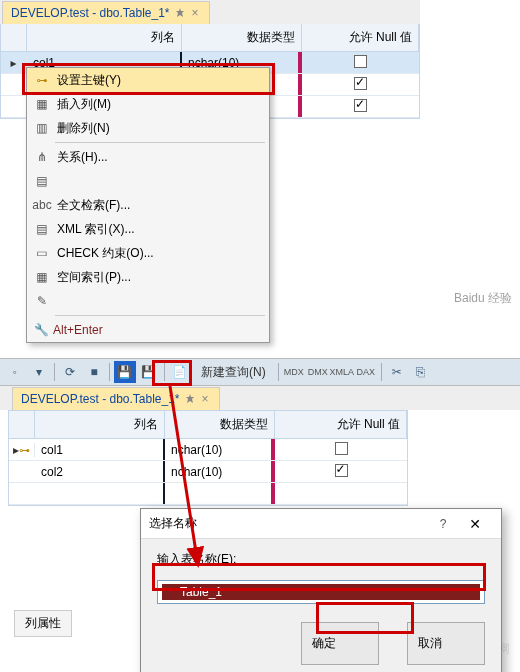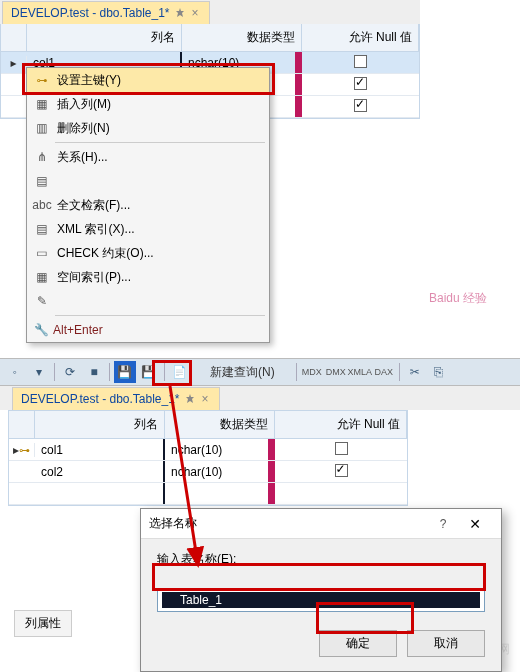--- a/index.html
+++ b/index.html
@@ -17,64 +17,64 @@
   .grid-header { display: flex; background: #eef3f9; border-bottom: 1px solid #c5d6e8; }
   .gh-cell { padding: 5px 6px; text-align: right; border-right: 1px solid #c5d6e8; }
   .gh-rowhead { width: 26px; }
   .gh-name { width: 155px; }
   .gh-type { width: 120px; }
   .gh-null { flex: 1; }
 
   .grid-row { display: flex; border-bottom: 1px solid #e3e9f0; align-items: center; height: 22px; }
   .gr-rowhead { width: 26px; text-align:center; border-right:1px solid #e3e9f0; color:#333; }
   .gr-name { width: 155px; padding: 0 6px; border-right:2px solid #0f172a; display:flex; align-items:center; gap:4px; height:100%; }
-  .gr-type { width: 120px; padding: 0 6px; border-right:7px solid #be185d; height:100%; display:flex; align-items:center; }
+  .gr-type { width: 120px; padding: 0 6px; border-right:4px solid #be185d; height:100%; display:flex; align-items:center; }
   .gr-null { flex:1; text-align:center; }
   .sel { background: #d5e6f7; }
   .chk { width:13px; height:13px; border:1px solid #666; display:inline-block; position:relative; background:#fff; }
   .chk.checked::after { content:"✓"; position:absolute; top:-3px; left:0; font-size:12px; }
 
   
   .context-menu { position:absolute; left:26px; top:67px; width:244px; background:#f5f5f5; border:1px solid #999; box-shadow: 3px 3px 6px rgba(0,0,0,0.25); z-index:5; }
   .cm-item { display:flex; align-items:center; height:24px; padding:0 10px 0 4px; cursor:pointer; }
   .cm-item:hover, .cm-item.hl { background:#fde9a8; }
   .cm-icon { width:22px; text-align:center; color:#555; }
   .cm-label { flex:1; padding-left:4px; }
   .cm-short { color:#7f1d1d; }
   .cm-sep { height:1px; background:#ccc; margin:2px 4px 2px 28px; }
 
   .redbox1 { position:absolute; border:3px solid #cc0000; pointer-events:none; }
   #rb-menu { left:22px; top:63px; width:253px; height:32px; z-index:6; }
 
   
-  .watermark { position:absolute; right:33px; top:290px; color:#be185d; font-size:16px; opacity:0.5; display:flex; align-items:center; gap:4px; }
+  .watermark { position:absolute; right:8px; top:290px; color:#404040; font-size:16px; opacity:0.5; display:flex; align-items:center; gap:4px; }
 
   
   .panel-bottom { position:absolute; left:0; top:358px; width:520px; }
   .toolbar { background:#dbe5ee; height:28px; display:flex; align-items:center; padding:0 4px; gap:2px; border-top:1px solid #bbb; border-bottom:1px solid #bbb; }
   .tb-btn { width:22px; height:22px; display:flex; align-items:center; justify-content:center; cursor:pointer; color:#3a5a78; border:1px solid transparent; }
   .tb-sep { width:1px; height:18px; background:#aab; margin:0 2px; }
-  .tb-text { padding:0 17px; color:#333; cursor:pointer; }
+  .tb-text { padding:0 8px; color:#333; cursor:pointer; }
   .tb-small { font-size:9px; color:#555; }
 
   .tab-bar2 { background:#eee; height:24px; display:flex; align-items:flex-end; padding-left:12px; }
 
   .grid2 { border:1px solid #c5d6e8; margin-left:8px; width:400px; background:#fff; }
 
   .dialog { position:absolute; left:140px; top:508px; width:362px; background:#f0f0f0; border:1px solid #888; box-shadow:4px 4px 10px rgba(0,0,0,0.3); z-index:10; }
   .dlg-title { background:#fff; height:30px; display:flex; align-items:center; padding:0 8px; border-bottom:1px solid #ddd; }
   .dlg-title-text { flex:1; font-size:12px; }
   .dlg-help { width:28px; text-align:center; color:#555; cursor:pointer; }
   .dlg-close { width:36px; text-align:center; cursor:pointer; font-size:14px; }
   .dlg-body { padding:12px 16px 8px 16px; }
-  .dlg-label { margin-bottom:20px; }
+  .dlg-label { margin-bottom:12px; }
   .dlg-input { width:100%; border:1px solid #7a9ebd; padding:3px 4px; background:#fff; }
-  .dlg-input input { width:100%; border:none; outline:none; background:#0f172a; color:#fff; padding:1px 18px; }
+  .dlg-input input { width:100%; border:none; outline:none; background:#7f1d1d; color:#fff; padding:1px 18px; }
   .dlg-buttons { display:flex; justify-content:flex-end; gap:10px; padding:10px 16px 14px; }
-  .dlg-btn { min-width:78px; padding:4px 10px; background:#e9e9e9; border:1px solid #aaa; cursor:pointer; text-align:center; }
+  .dlg-btn { min-width:78px; padding:12px 10px; background:#e9e9e9; border:1px solid #aaa; cursor:pointer; text-align:left;margin-left:18px; }
 
   #rb-save { left:152px; top:360px; width:40px; height:26px; z-index:12; }
   #rb-input { left:152px; top:563px; width:334px; height:28px; z-index:12; }
   #rb-ok { left:316px; top:602px; width:98px; height:32px; z-index:12; }
 
   .arrow-svg { position:absolute; left:150px; top:380px; z-index:11; pointer-events:none; }
 
   .watermark2 { position:absolute; right:10px; bottom:14px; color:#ccc; opacity:0.55; font-size:14px; }
 
   .col-props { position:absolute; left:14px; top:610px; background:#f4f4f4; border:1px solid #ccc; padding:4px 10px; font-size:12px; }

